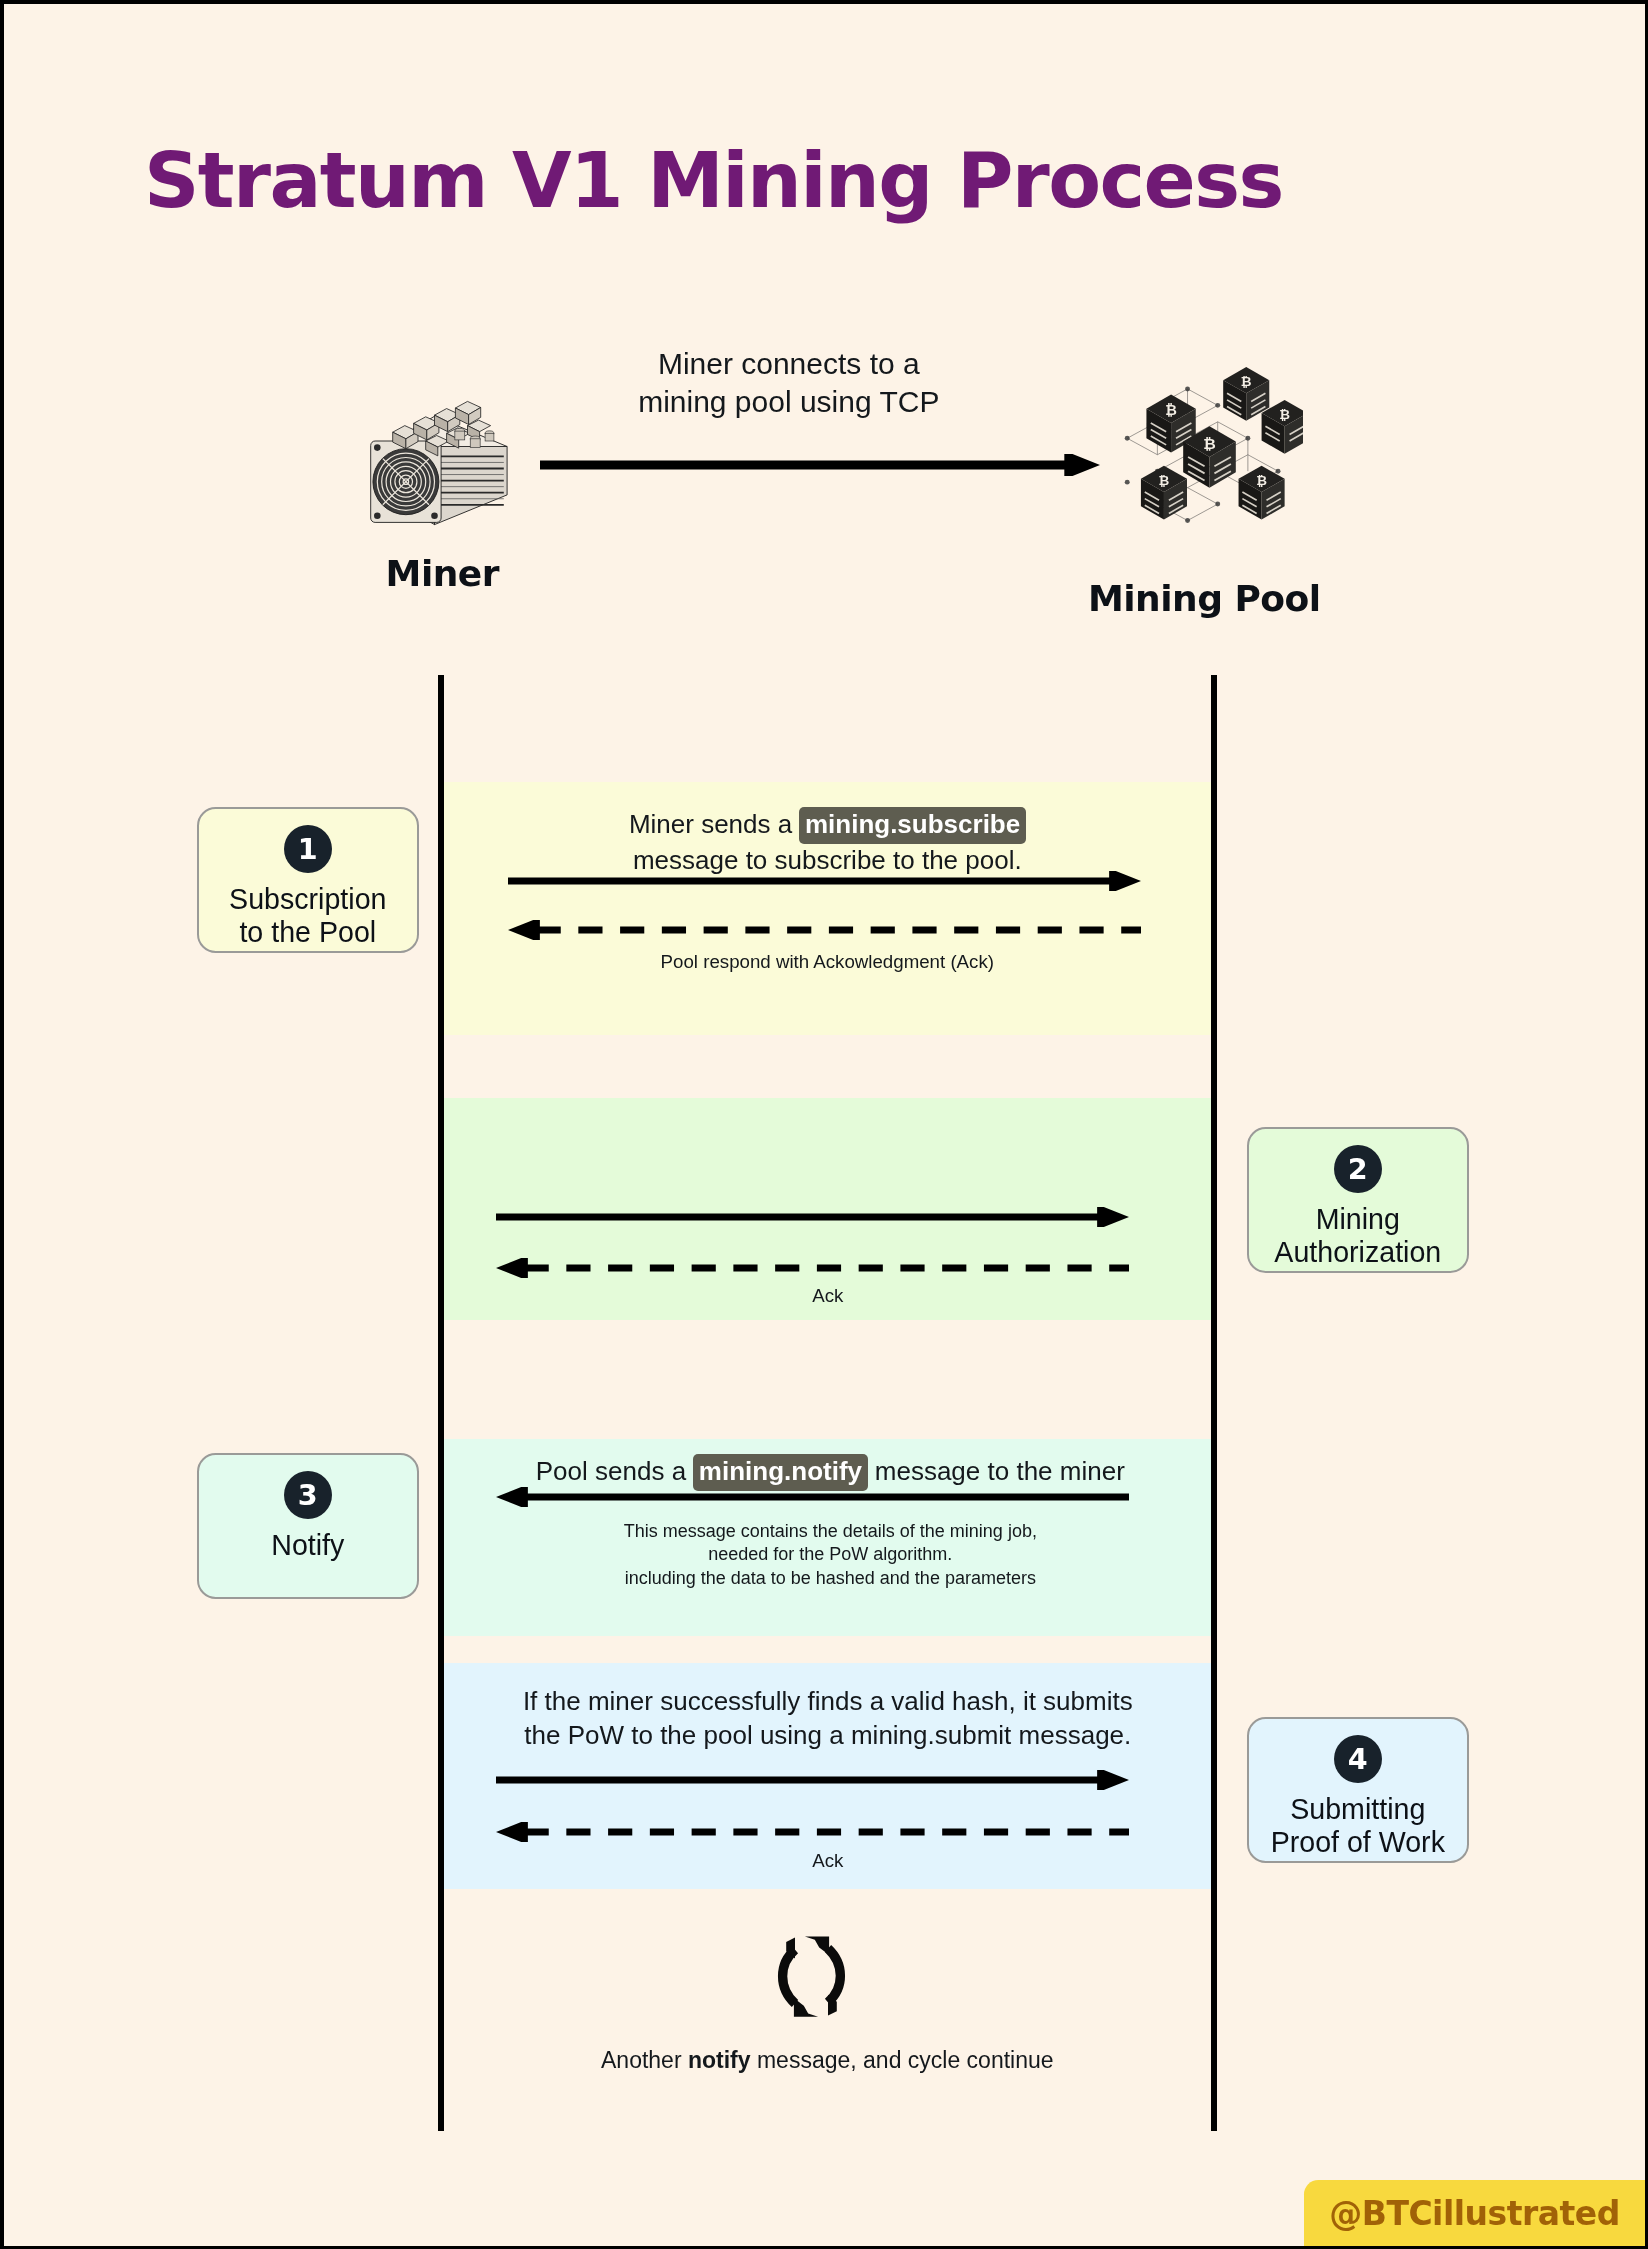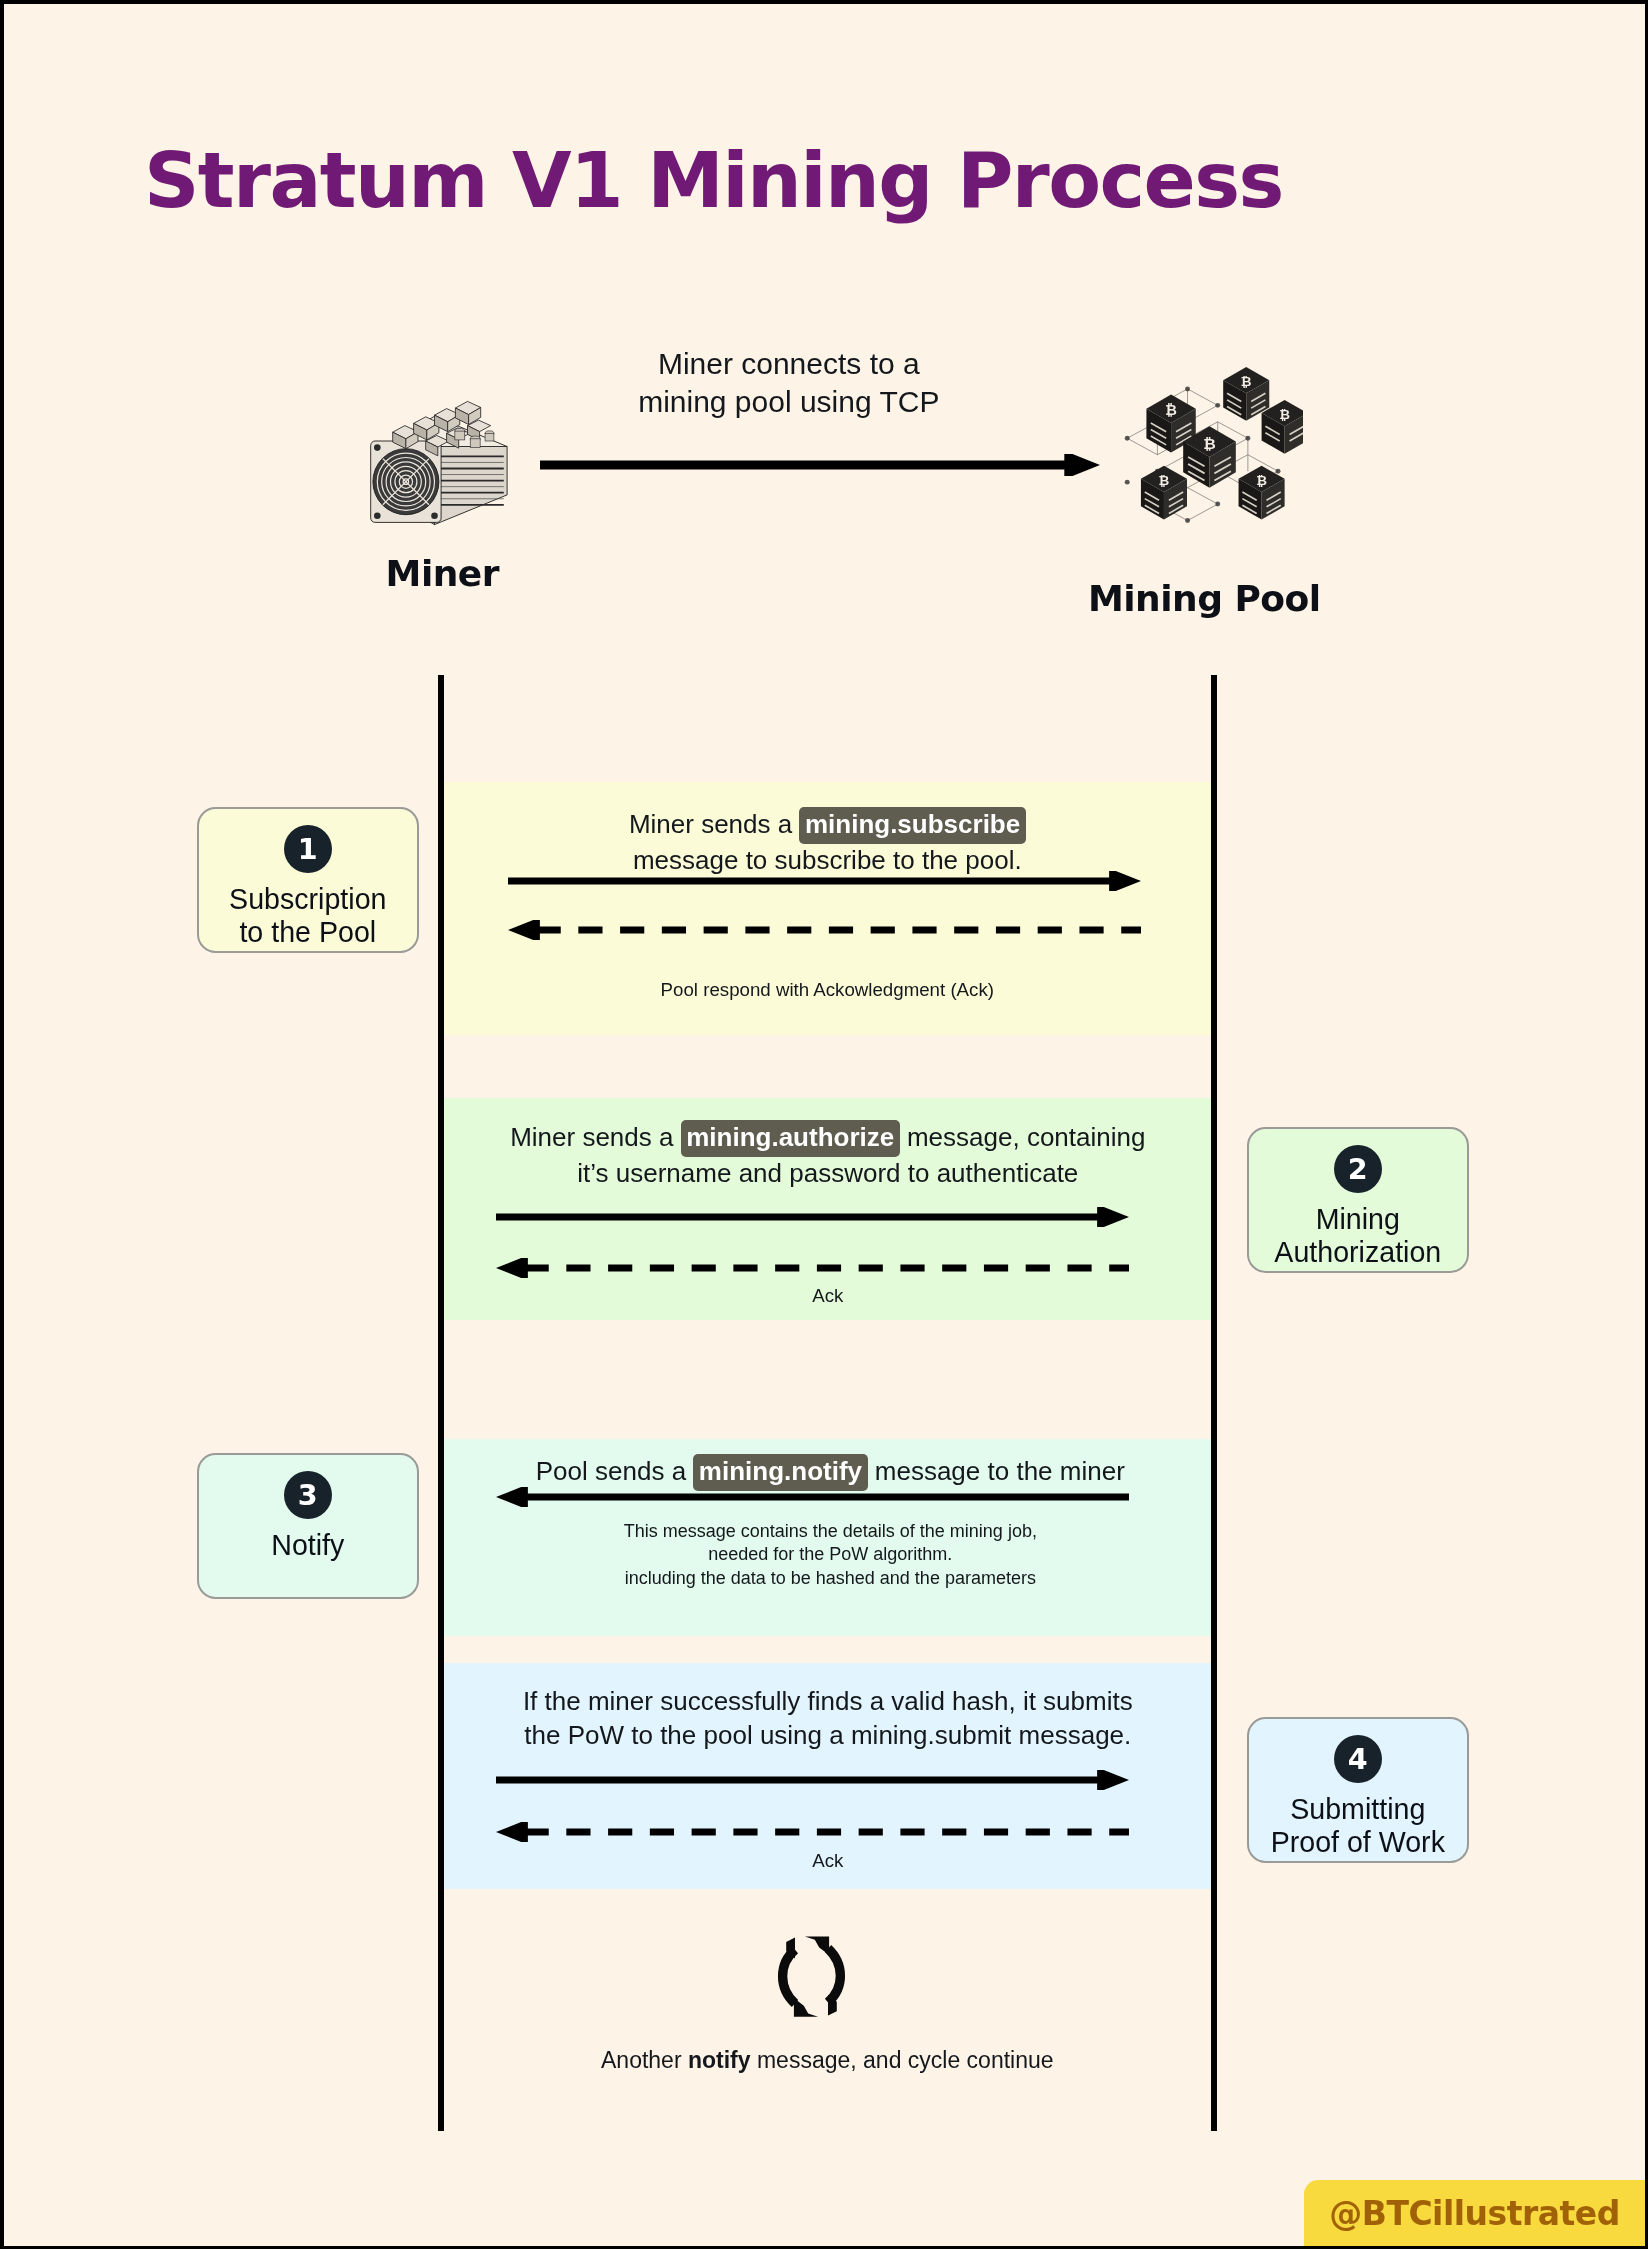--- a/index.html
+++ b/index.html
@@ -361,40 +361,32 @@
       <line x1="0" y1="18" x2="1100" y2="18" stroke="#000" stroke-width="13"></line>
       <polygon points="1152,18 1094,-5 1094,41" fill="#000"></polygon>
     </svg>
   </div>
   <div class="arrow" style="left:504px;top:916px;">
     <svg viewBox="0 0 1152 36" width="633" height="20">
       <line x1="52" y1="18" x2="1152" y2="18" stroke="#000" stroke-width="13" stroke-dasharray="44 32"></line>
       <polygon points="0,18 58,-5 58,41" fill="#000"></polygon>
     </svg>
   </div>
-  <div class="msg" style="left:472px;top:946px;width:703px;margin-top:28px;">
+  <div class="msg" style="left:472px;top:946px;width:703px;">
     <div class="line t-small">Pool respond with Ackowledgment (Ack)</div>
   </div>
 
   <div class="stepcard card2">
     <div class="badge">2</div>
     <div class="cap">
       <span>Mining</span><br>
       <span>Authorization</span>
     </div>
   </div>
 
-  <div class="msg" style="left:456px;top:1116px;width:736px;">
-    <div class="line t-big">
-      <span>Miner sends a</span>
-      <span class="chip">mining.authorize</span>
-      <span>message, containing</span>
-    </div>
-    <div class="line t-big">it’s username and password to authenticate</div>
-  </div>
   <div class="arrow" style="left:492px;top:1203px;">
     <svg viewBox="0 0 1152 36" width="633" height="20">
       <line x1="0" y1="18" x2="1100" y2="18" stroke="#000" stroke-width="13"></line>
       <polygon points="1152,18 1094,-5 1094,41" fill="#000"></polygon>
     </svg>
   </div>
   <div class="arrow" style="left:492px;top:1254px;">
     <svg viewBox="0 0 1152 36" width="633" height="20">
       <line x1="52" y1="18" x2="1152" y2="18" stroke="#000" stroke-width="13" stroke-dasharray="44 32"></line>
       <polygon points="0,18 58,-5 58,41" fill="#000"></polygon>

